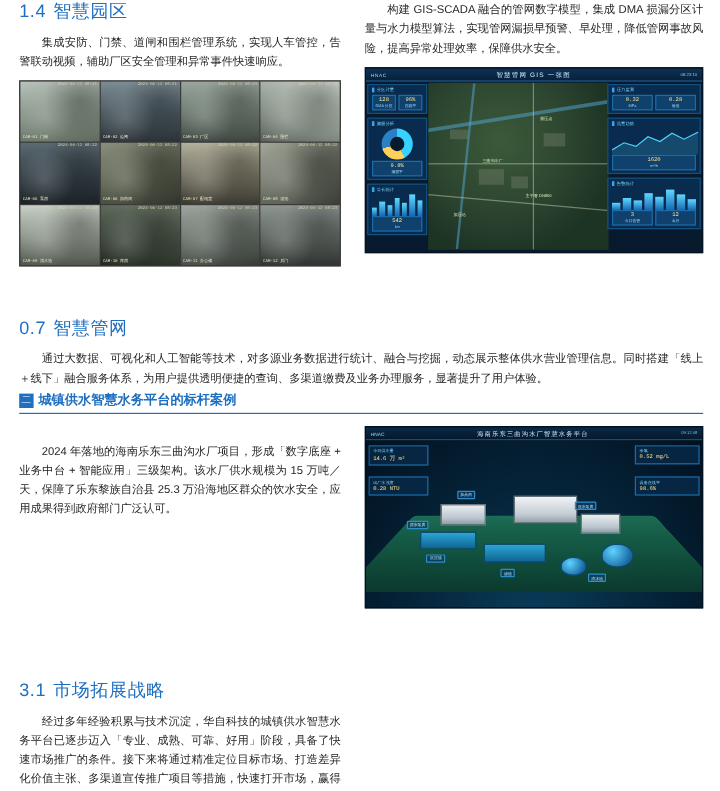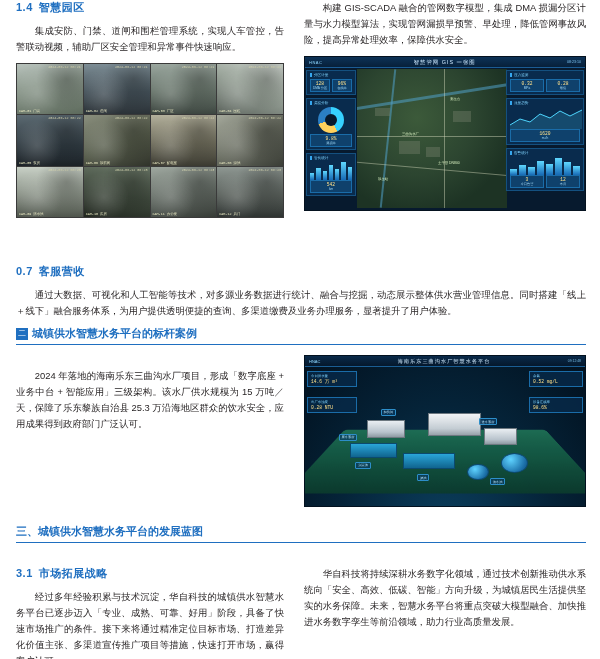--- a/index.html
+++ b/index.html
@@ -28,22 +28,22 @@
     width: 268px;
   }
   .col-right {
     position: absolute;
     left: 304px;
     top: 0;
     width: 282px;
   }
   .sec-head {
     color: #1f6fc0;
-    font-size: 11px;
-    font-weight: bold;
+    font-size: 15px;
+    font-weight: normal;
     letter-spacing: 0.5px;
     margin-bottom: 8px;
   }
   .sec-head .num {
     margin-right: 6px;
   }
   p.body-text {
     font-size: 9.4px;
     line-height: 16px;
     text-align: justify;
@@ -537,21 +537,21 @@
               <div class="k">本月</div>
             </div>
           </div>
         </div>
       </div>
     </div>
   </div>
 
   <div class="full-block" style="top:264px;">
     <div class="sec-head">
-      <span class="num">0.7</span><span>客服营收</span>
+      <span class="num">0.7</span><span>智慧管网</span>
     </div>
     <p class="body-text">通过大数据、可视化和人工智能等技术，对多源业务数据进行统计、融合与挖掘，动态展示整体供水营业管理信息。同时搭建「线上＋线下」融合服务体系，为用户提供透明便捷的查询、多渠道缴费及业务办理服务，显著提升了用户体验。</p>
   </div>
 
   <div class="full-block" style="top:326px;">
     <div class="bar-head">
       <span class="ico">二</span>
       <span class="txt">城镇供水智慧水务平台的标杆案例</span>
     </div>
   </div>
@@ -596,28 +596,24 @@
         <div class="ct">余氯</div>
         <div class="vv">0.52 mg/L</div>
       </div>
       <div class="plant-card" style="right:2px;top:30px;width:54px;">
         <div class="ct">设备在线率</div>
         <div class="vv">98.6%</div>
       </div>
     </div>
   </div>
 
-  <div class="full-block" style="top:524px;">
-    <div class="rule-head">三、城镇供水智慧水务平台的发展蓝图</div>
-  </div>
 
   <div style="position:absolute;left:16px;top:566px;width:268px;">
     <div class="sec-head">
       <span class="num">3.1</span><span>市场拓展战略</span>
     </div>
     <p class="body-text">经过多年经验积累与技术沉淀，华自科技的城镇供水智慧水务平台已逐步迈入「专业、成熟、可靠、好用」阶段，具备了快速市场推广的条件。接下来将通过精准定位目标市场、打造差异化价值主张、多渠道宣传推广项目等措施，快速打开市场，赢得客户认可。</p>
   </div>
 
   <div style="position:absolute;left:304px;top:566px;width:282px;">
-    <p class="body-text">华自科技将持续深耕水务数字化领域，通过技术创新推动供水系统向「安全、高效、低碳、智能」方向升级，为城镇居民生活提供坚实的水务保障。未来，智慧水务平台将重点突破大模型融合、加快推进水务数字孪生等前沿领域，助力行业高质量发展。</p>
   </div>
 
 </div>
 
 </body></html>

